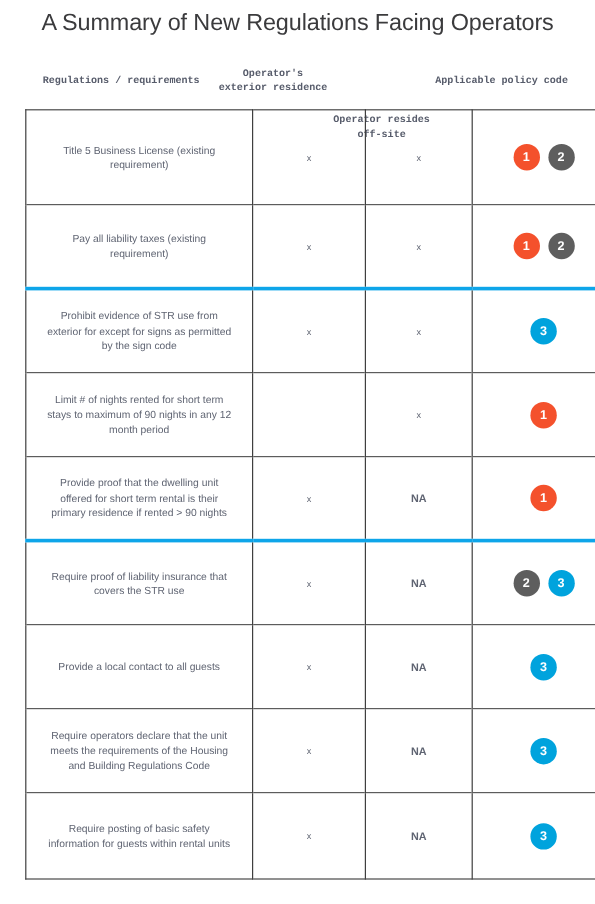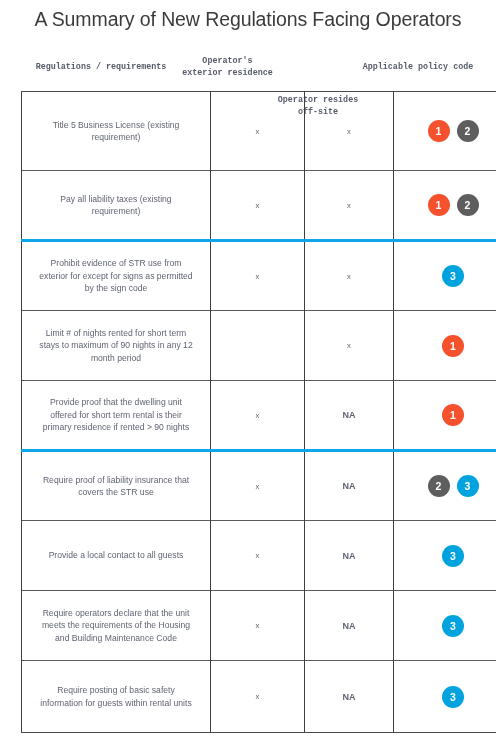--- a/index.html
+++ b/index.html
@@ -206,21 +206,21 @@
           <td class="c-req">Provide a local contact to all guests</td>
           <td class="c-mark c-primary">x</td>
           <td class="c-mark c-offsite na">NA</td>
           <td class="c-goal">
             <div class="goals">
               <span class="badge" style="background: rgb(0, 163, 221);">3</span>
             </div>
           </td>
         </tr>
         <tr class="sep-dark" style="height: 70px;">
-          <td class="c-req">Require operators declare that the unit meets the requirements of the Housing and Building Maintenance Code</td>
+          <td class="c-req">Require operators declare that the unit meets the requirements of the Housing and Building Regulations Code</td>
           <td class="c-mark c-primary">x</td>
           <td class="c-mark c-offsite na">NA</td>
           <td class="c-goal">
             <div class="goals">
               <span class="badge" style="background: rgb(0, 163, 221);">3</span>
             </div>
           </td>
         </tr>
         <tr class="sep-dark" style="height: 72px;">
           <td class="c-req">Require posting of basic safety information for guests within rental units</td>

